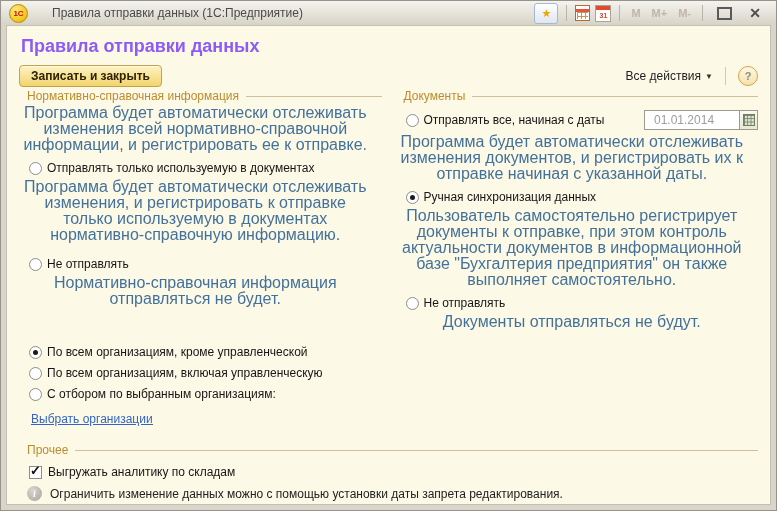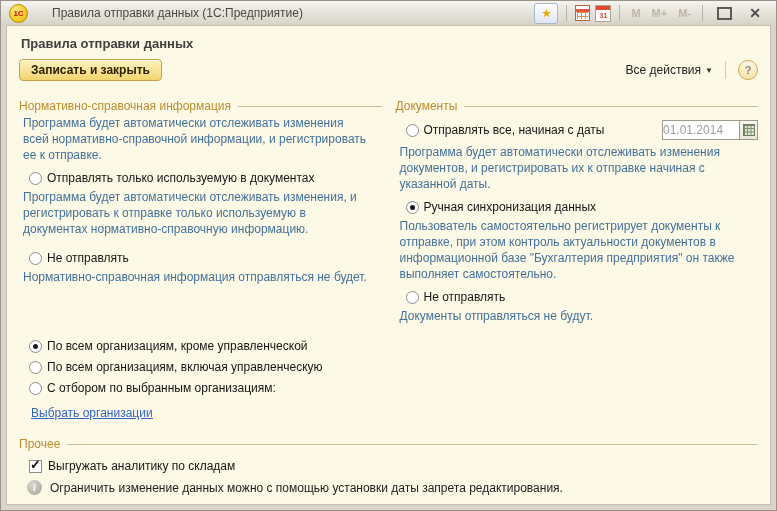--- a/index.html
+++ b/index.html
@@ -19,41 +19,41 @@
   .cal-icon{width:14px;height:15px;background:#fff;border:1px solid #b0a28e;display:flex;flex-direction:column;}
   .cal-icon .cal-top{height:4px;background:#e04b2f;}
   .cal-icon .cal-day{flex:1;display:flex;align-items:center;justify-content:center;font-size:7px;font-weight:bold;color:#d2452b;}
   .tb-sep{width:1px;height:16px;background:#b9b4a7;margin:0 3px;}
   .mem-btn{font-size:11px;font-weight:bold;color:#c0b6a8;padding:0 3px;}
   .winbtn{width:26px;height:18px;display:flex;align-items:center;justify-content:center;color:#4c4c4c;font-size:12px;}
   .box-glyph{width:11px;height:9px;border:2px solid #5a5a5a;}
   .x-glyph{font-size:14px;font-weight:bold;color:#4c4c4c;line-height:1;}
   
   .content{margin:0 5px 5px 5px;height:480px;box-sizing:border-box;background:#fcf9e6;border:1px solid #c4c0b1;padding:4px 12px 0 12px;overflow:hidden;}
-  .page-title{font-size:13px;font-weight:bold;color:#404040;margin:6px 0 8px 2px;}
-  .cmdbar{display:flex;align-items:center;margin-bottom:16px;justify-content:center;}
+  .page-title{font-size:18px;font-weight:bold;color:#8b5cf6;margin:6px 0 8px 2px;}
+  .cmdbar{display:flex;align-items:center;margin-bottom:0;justify-content:center;}
   .btn-main{padding:3px 11px;font-size:12px;font-weight:bold;color:#2f2200;background:linear-gradient(#fdf3c3,#f3d46e);border:1px solid #c6a348;border-radius:4px;box-shadow:0 1px 0 rgba(255,255,255,.7) inset;cursor:default;}
   .cmd-right{margin-left:auto;display:flex;align-items:center;gap:12px;}
   .all-actions{font-size:12px;color:#222;display:flex;align-items:center;gap:4px;}
   .caret{font-size:8px;color:#333;}
   .cmd-sep{width:1px;height:18px;background:#cfc9b6;}
   .help-btn{width:18px;height:18px;border-radius:50%;border:1px solid #d9a245;background:linear-gradient(#fdf8e3,#f4e2ae);color:#8a8a85;font-size:11px;font-weight:bold;display:flex;align-items:center;justify-content:center;}
   
-  .group-header{display:flex;align-items:center;margin:2px 0 2px 0;}
+  .group-header{display:flex;align-items:center;margin:2px 0 2px 8px;}
   .group-title{font-size:12px;color:#bd8c2e;white-space:nowrap;}
   .group-line{flex:1;height:1px;background:#ccbf99;margin-left:7px;}
   .top-groups{display:flex;gap:14px;}
   .col{width:50%;box-sizing:border-box;}
   .radio-row{display:flex;align-items:center;margin:7px 0 4px 10px;font-size:12px;color:#161616;}
   .radio{width:13px;height:13px;box-sizing:border-box;border-radius:50%;border:1px solid #8d8d8d;background:#fff;margin-right:5px;position:relative;flex:none;}
   .radio .dot{display:none;position:absolute;width:5px;height:5px;border-radius:50%;background:#1a1a1a;top:3px;left:3px;}
   .radio.on .dot{display:block;}
-  .desc{font-size:12px;color:#44719b;line-height:16px;margin:2px 14px 8px 4px;}
+  .desc{font-size:16px;color:#44719b;line-height:16px;margin:2px 14px 8px 4px;text-align:center;}
   .date-box{margin-left:auto;display:flex;align-items:center;}
-  .date-input{width:76px;height:18px;border:1px solid #9e998b;border-right:none;font-size:12px;color:#9d9d9d;padding:0 0;background:#fff;font-family:"Liberation Sans",sans-serif;}
+  .date-input{width:76px;height:18px;border:1px solid #9e998b;border-right:none;font-size:12px;color:#9d9d9d;padding:0 9px;background:#fff;font-family:"Liberation Sans",sans-serif;}
   .date-btn{width:19px;height:20px;box-sizing:border-box;border:1px solid #9e998b;background:linear-gradient(#fbfaf3,#e9e6d5);display:flex;align-items:center;justify-content:center;}
   .grid-glyph{width:10px;height:10px;background:
     linear-gradient(90deg,#6f7f62 1px,transparent 1px) 0 0/3.3px 3.3px,
     linear-gradient(#6f7f62 1px,transparent 1px) 0 0/3.3px 3.3px,#dfe4d2;border:1px solid #6f7f62;}
   .link{font-size:12px;color:#3465c6;text-decoration:underline;cursor:pointer;}
   .link-row{margin:8px 0 16px 12px;text-decoration:underline;}
   .check-row{display:flex;align-items:center;margin:8px 0 6px 10px;font-size:12px;color:#161616;}
   .checkbox{width:13px;height:13px;box-sizing:border-box;border:1px solid #8d8d8d;background:#fff;margin-right:6px;position:relative;flex:none;}
   .checkbox .mark{display:none;position:absolute;top:-4px;left:0px;font-size:13px;color:#111;font-weight:bold;}
   .checkbox.on .mark{display:block;}

